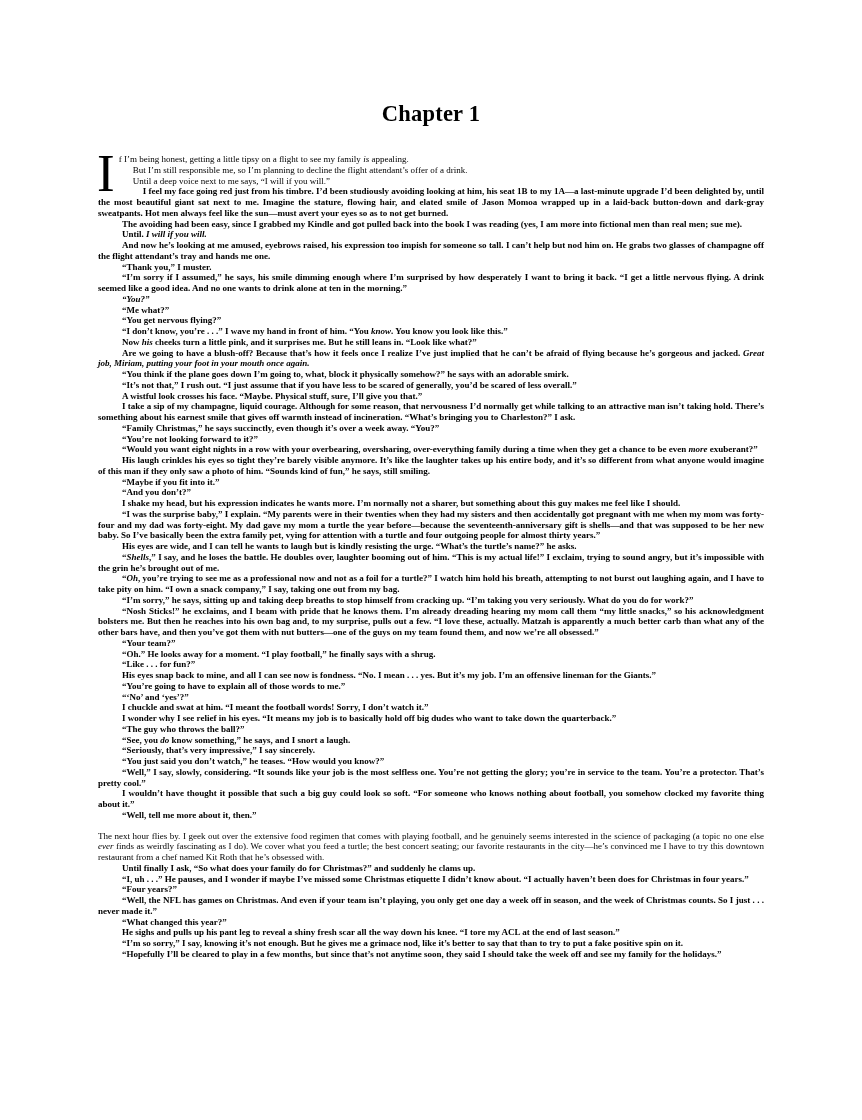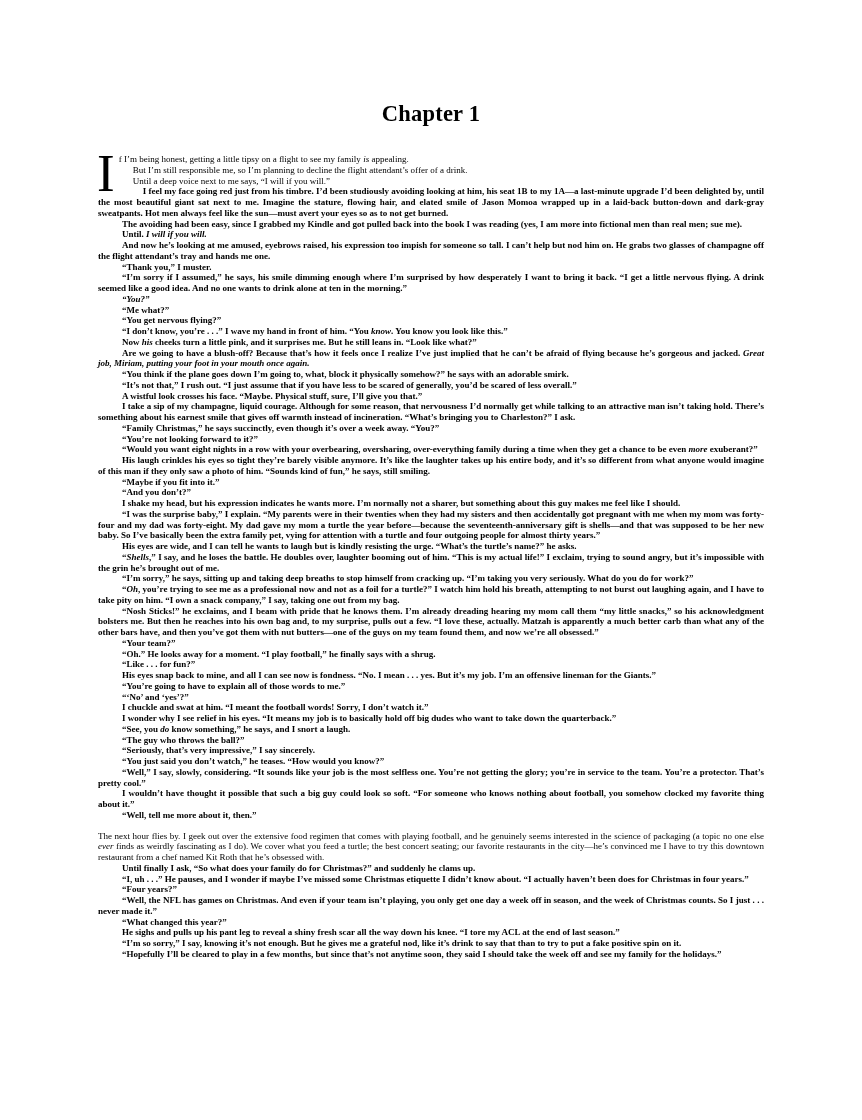--- a/index.html
+++ b/index.html
@@ -70,41 +70,41 @@
       <p class="indent">“Family Christmas,” he says succinctly, even though it’s over a week away. “You?”</p>
       <p class="indent">“You’re not looking forward to it?”</p>
       <p class="indent">“Would you want eight nights in a row with your overbearing, oversharing, over-everything family during a time when they get a chance to be even <i>more</i> exuberant?”</p>
       <p class="indent">His laugh crinkles his eyes so tight they’re barely visible anymore. It’s like the laughter takes up his entire body, and it’s so different from what anyone would imagine of this man if they only saw a photo of him. “Sounds kind of fun,” he says, still smiling.</p>
       <p class="indent">“Maybe if you fit into it.”</p>
       <p class="indent">“And you don’t?”</p>
       <p class="indent">I shake my head, but his expression indicates he wants more. I’m normally not a sharer, but something about this guy makes me feel like I should.</p>
       <p class="indent">“I was the surprise baby,” I explain. “My parents were in their twenties when they had my sisters and then accidentally got pregnant with me when my mom was forty-four and my dad was forty-eight. My dad gave my mom a turtle the year before—because the seventeenth-anniversary gift is shells—and that was supposed to be her new baby. So I’ve basically been the extra family pet, vying for attention with a turtle and four outgoing people for almost thirty years.”</p>
       <p class="indent">His eyes are wide, and I can tell he wants to laugh but is kindly resisting the urge. “What’s the turtle’s name?” he asks.</p>
       <p class="indent">“<i>Shells</i>,” I say, and he loses the battle. He doubles over, laughter booming out of him. “This is my actual life!” I exclaim, trying to sound angry, but it’s impossible with the grin he’s brought out of me.</p>
+      <p class="indent">“<i>Oh</i>, you’re trying to see me as a professional now and not as a foil for a turtle?” I watch him hold his breath, attempting to not burst out laughing again, and I have to take pity on him. “I own a snack company,” I say, taking one out from my bag.</p>
       <p class="indent">“I’m sorry,” he says, sitting up and taking deep breaths to stop himself from cracking up. “I’m taking you very seriously. What do you do for work?”</p>
-      <p class="indent">“<i>Oh</i>, you’re trying to see me as a professional now and not as a foil for a turtle?” I watch him hold his breath, attempting to not burst out laughing again, and I have to take pity on him. “I own a snack company,” I say, taking one out from my bag.</p>
       <p class="indent">“Nosh Sticks!” he exclaims, and I beam with pride that he knows them. I’m already dreading hearing my mom call them “my little snacks,” so his acknowledgment bolsters me. But then he reaches into his own bag and, to my surprise, pulls out a few. “I love these, actually. Matzah is apparently a much better carb than what any of the other bars have, and then you’ve got them with nut butters—one of the guys on my team found them, and now we’re all obsessed.”</p>
       <p class="indent">“Your team?”</p>
       <p class="indent">“Oh.” He looks away for a moment. “I play football,” he finally says with a shrug.</p>
       <p class="indent">“Like . . . for fun?”</p>
       <p class="indent">His eyes snap back to mine, and all I can see now is fondness. “No. I mean . . . yes. But it’s my job. I’m an offensive lineman for the Giants.”</p>
       <p class="indent">“You’re going to have to explain all of those words to me.”</p>
       <p class="indent">“‘No’ and ‘yes’?”</p>
       <p class="indent">I chuckle and swat at him. “I meant the football words! Sorry, I don’t watch it.”</p>
       <p class="indent">I wonder why I see relief in his eyes. “It means my job is to basically hold off big dudes who want to take down the quarterback.”</p>
+      <p class="indent">“The guy who throws the ball?”</p>
       <p class="indent">“See, you <i>do</i> know something,” he says, and I snort a laugh.</p>
-      <p class="indent">“The guy who throws the ball?”</p>
       <p class="indent">“Seriously, that’s very impressive,” I say sincerely.</p>
       <p class="indent">“You just said you don’t watch,” he teases. “How would you know?”</p>
       <p class="indent">“Well,” I say, slowly, considering. “It sounds like your job is the most selfless one. You’re not getting the glory; you’re in service to the team. You’re a protector. That’s pretty cool.”</p>
       <p class="indent">I wouldn’t have thought it possible that such a big guy could look so soft. “For someone who knows nothing about football, you somehow clocked my favorite thing about it.”</p>
       <p class="indent">“Well, tell me more about it, then.”</p>
       <p class="section">The next hour flies by. I geek out over the extensive food regimen that comes with playing football, and he genuinely seems interested in the science of packaging (a topic no one else <i>ever</i> finds as weirdly fascinating as I do). We cover what you feed a turtle; the best concert seating; our favorite restaurants in the city—he’s convinced me I have to try this downtown restaurant from a chef named Kit Roth that he’s obsessed with.</p>
       <p class="indent">Until finally I ask, “So what does your family do for Christmas?” and suddenly he clams up.</p>
       <p class="indent">“I, uh . . .” He pauses, and I wonder if maybe I’ve missed some Christmas etiquette I didn’t know about. “I actually haven’t been does for Christmas in four years.”</p>
       <p class="indent">“Four years?”</p>
       <p class="indent">“Well, the NFL has games on Christmas. And even if your team isn’t playing, you only get one day a week off in season, and the week of Christmas counts. So I just . . . never made it.”</p>
       <p class="indent">“What changed this year?”</p>
       <p class="indent">He sighs and pulls up his pant leg to reveal a shiny fresh scar all the way down his knee. “I tore my ACL at the end of last season.”</p>
-      <p class="indent">“I’m so sorry,” I say, knowing it’s not enough. But he gives me a grateful nod, like it’s drink to say that than to try to put a fake positive spin on it.</p>
+      <p class="indent">“I’m so sorry,” I say, knowing it’s not enough. But he gives me a grimace nod, like it’s better to say that than to try to put a fake positive spin on it.</p>
       <p class="indent">“Hopefully I’ll be cleared to play in a few months, but since that’s not anytime soon, they said I should take the week off and see my family for the holidays.”</p>
     </div>
 </div>
 
 </body></html>

